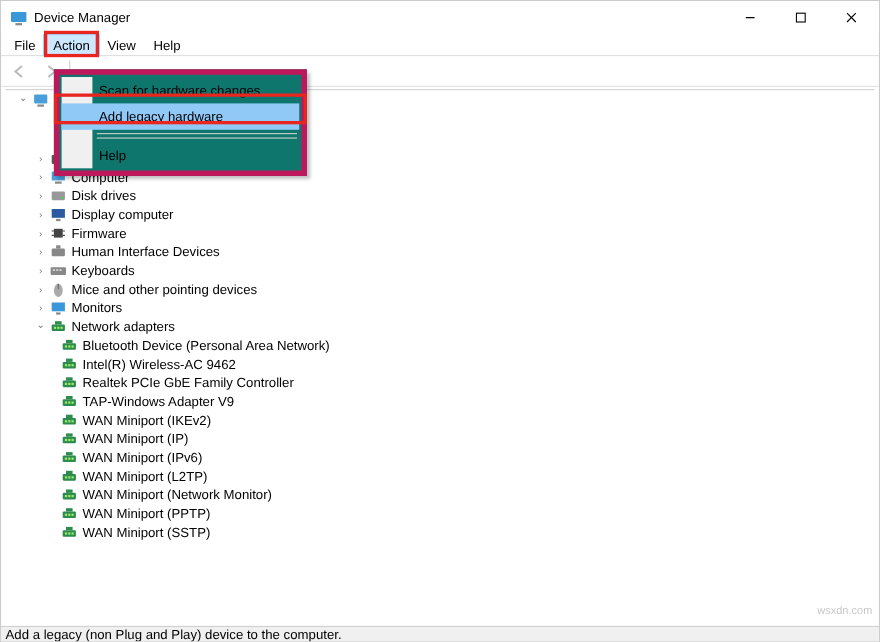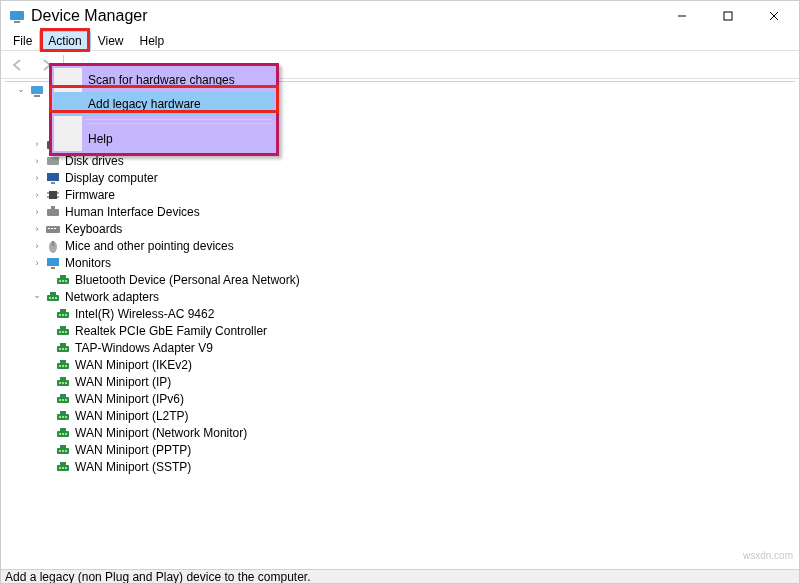--- a/index.html
+++ b/index.html
@@ -1,36 +1,36 @@
 <!DOCTYPE html>
 <html><head>
   <meta charset="utf-8">
   <style>
     *{box-sizing:border-box;margin:0;padding:0;font-family:"Segoe UI",Tahoma,sans-serif;font-size:12px;color:#000}
     body{width:800px;height:584px;background:#fff;position:relative;overflow:hidden;border:1px solid #ccc}
     .titlebar{height:30px;display:flex;align-items:center;padding:0 2px;background:#fff}
     .title-icon{width:16px;height:16px;margin:0 6px}
-    .title-text{flex:1;font-size:16px}
+    .title-text{flex:1;font-size:12px}
     .win-btns{display:flex}
     .win-btn{width:46px;height:30px;display:flex;align-items:center;justify-content:center;font-family:Arial;font-size:10px}
     .menubar{height:20px;display:flex;align-items:center;padding:0 4px;border-bottom:1px solid #e0e0e0}
     .menu-item{padding:2px 8px;font-size:12px;cursor:default}
     .menu-item.active{background:#cce8ff;outline:1px solid #99d1ff}
     .highlight-red{position:absolute;border:3px solid #e8251e;pointer-events:none;z-index:50}
     .toolbar{height:28px;display:flex;align-items:center;padding:0 6px;border-bottom:1px solid #e0e0e0;gap:6px}
     .tb-btn{width:22px;height:22px;display:flex;align-items:center;justify-content:center;opacity:.4}
     .tree{position:absolute;top:80px;left:4px;right:4px;bottom:20px;overflow:hidden;border-top:1px solid #d0d0d0}
     .node{display:flex;align-items:center;height:17px;white-space:nowrap}
     .arrow{width:12px;height:12px;display:inline-flex;align-items:center;justify-content:center;font-size:9px;color:#777;margin-right:2px}
     .arrow.open::before{content:"⌄";position:relative;top:-2px}
     .arrow.closed::before{content:"›"}
     .dev-icon{width:16px;height:16px;margin-right:4px;display:inline-block}
     .lvl1{padding-left:26px}
     .lvl2{padding-left:50px}
-    .dropdown{position:absolute;top:62px;left:48px;width:230px;background:#c4b5fd;border:3px solid #be185d;box-shadow:3px 3px 3px rgba(0,0,0,.25);padding:2px;z-index:40}
+    .dropdown{position:absolute;top:62px;left:48px;width:230px;background:#0f766e;border:5px solid #be185d;box-shadow:3px 3px 3px rgba(0,0,0,.25);padding:2px;z-index:40}
     .dd-gutter{position:absolute;left:2px;top:2px;bottom:2px;width:28px;background:#f0f0f0}
     .dd-item{height:24px;display:flex;align-items:center;padding-left:34px;position:relative;z-index:1}
     .dd-item.hl{background:#90c8f6}
     .dd-sep{height:1px;background:#d0d0d0;margin:3px 2px 3px 32px}
     .statusbar{position:absolute;bottom:0;left:0;right:0;height:14px;border-top:1px solid #d0d0d0;display:flex;align-items:center;padding:0 4px;font-size:12px;background:#f0f0f0}
     .watermark{position:absolute;right:6px;bottom:22px;font-size:10px;color:#c8c8c8;z-index:60}
     svg{display:block}
   </style>
 </head>
 <body>
@@ -116,20 +116,30 @@
             <circle cx="8" cy="9" r="2.5" fill="#bbb"></circle>
             <rect x="5" y="3" width="4" height="2" fill="#555"></rect>
           </svg>
         </span>
         <span>Cameras</span>
       </div>
       <div class="node lvl1">
         <span class="arrow closed"></span>
         <span class="dev-icon">
           <svg viewBox="0 0 16 16">
+            <rect x="2" y="3" width="12" height="8" fill="#4a9edc"></rect>
+            <rect x="5" y="12" width="6" height="2" fill="#888"></rect>
+          </svg>
+        </span>
+        <span>Computer</span>
+      </div>
+      <div class="node lvl1">
+        <span class="arrow closed"></span>
+        <span class="dev-icon">
+          <svg viewBox="0 0 16 16">
             <rect x="2" y="4" width="12" height="8" fill="#999" rx="1"></rect>
             <circle cx="12" cy="10" r="1" fill="#4d4"></circle>
           </svg>
         </span>
         <span>Disk drives</span>
       </div>
       <div class="node lvl1">
         <span class="arrow closed"></span>
         <span class="dev-icon">
           <svg viewBox="0 0 16 16">
@@ -187,44 +197,44 @@
       <div class="node lvl1">
         <span class="arrow closed"></span>
         <span class="dev-icon">
           <svg viewBox="0 0 16 16">
             <rect x="2" y="3" width="12" height="8" fill="#3a98d8"></rect>
             <rect x="6" y="12" width="4" height="2" fill="#888"></rect>
           </svg>
         </span>
         <span>Monitors</span>
       </div>
+      <div class="node lvl1">
+        <span class="arrow open"></span>
+        <span class="dev-icon">
+          <svg viewBox="0 0 16 16">
+            <rect x="2" y="6" width="12" height="6" fill="#2e8b4e" rx="1"></rect>
+            <rect x="4" y="8" width="2" height="2" fill="#9e6"></rect>
+            <rect x="7" y="8" width="2" height="2" fill="#9e6"></rect>
+            <rect x="10" y="8" width="2" height="2" fill="#9e6"></rect>
+            <rect x="5" y="3" width="6" height="3" fill="#2e8b4e"></rect>
+          </svg>
+        </span>
+        <span>Network adapters</span>
+      </div>
       <div class="node lvl2">
         <span class="dev-icon">
           <svg viewBox="0 0 16 16">
             <rect x="2" y="6" width="12" height="6" fill="#2e8b4e" rx="1"></rect>
             <rect x="4" y="8" width="2" height="2" fill="#9e6"></rect>
             <rect x="7" y="8" width="2" height="2" fill="#9e6"></rect>
             <rect x="10" y="8" width="2" height="2" fill="#9e6"></rect>
             <rect x="5" y="3" width="6" height="3" fill="#2e8b4e"></rect>
           </svg>
         </span>
         <span>Bluetooth Device (Personal Area Network)</span>
-      </div>
-      <div class="node lvl1">
-        <span class="arrow open"></span>
-        <span class="dev-icon">
-          <svg viewBox="0 0 16 16">
-            <rect x="2" y="6" width="12" height="6" fill="#2e8b4e" rx="1"></rect>
-            <rect x="4" y="8" width="2" height="2" fill="#9e6"></rect>
-            <rect x="7" y="8" width="2" height="2" fill="#9e6"></rect>
-            <rect x="10" y="8" width="2" height="2" fill="#9e6"></rect>
-            <rect x="5" y="3" width="6" height="3" fill="#2e8b4e"></rect>
-          </svg>
-        </span>
-        <span>Network adapters</span>
       </div>
       <div class="node lvl2">
         <span class="dev-icon">
           <svg viewBox="0 0 16 16">
             <rect x="2" y="6" width="12" height="6" fill="#2e8b4e" rx="1"></rect>
             <rect x="4" y="8" width="2" height="2" fill="#9e6"></rect>
             <rect x="7" y="8" width="2" height="2" fill="#9e6"></rect>
             <rect x="10" y="8" width="2" height="2" fill="#9e6"></rect>
             <rect x="5" y="3" width="6" height="3" fill="#2e8b4e"></rect>
           </svg>

